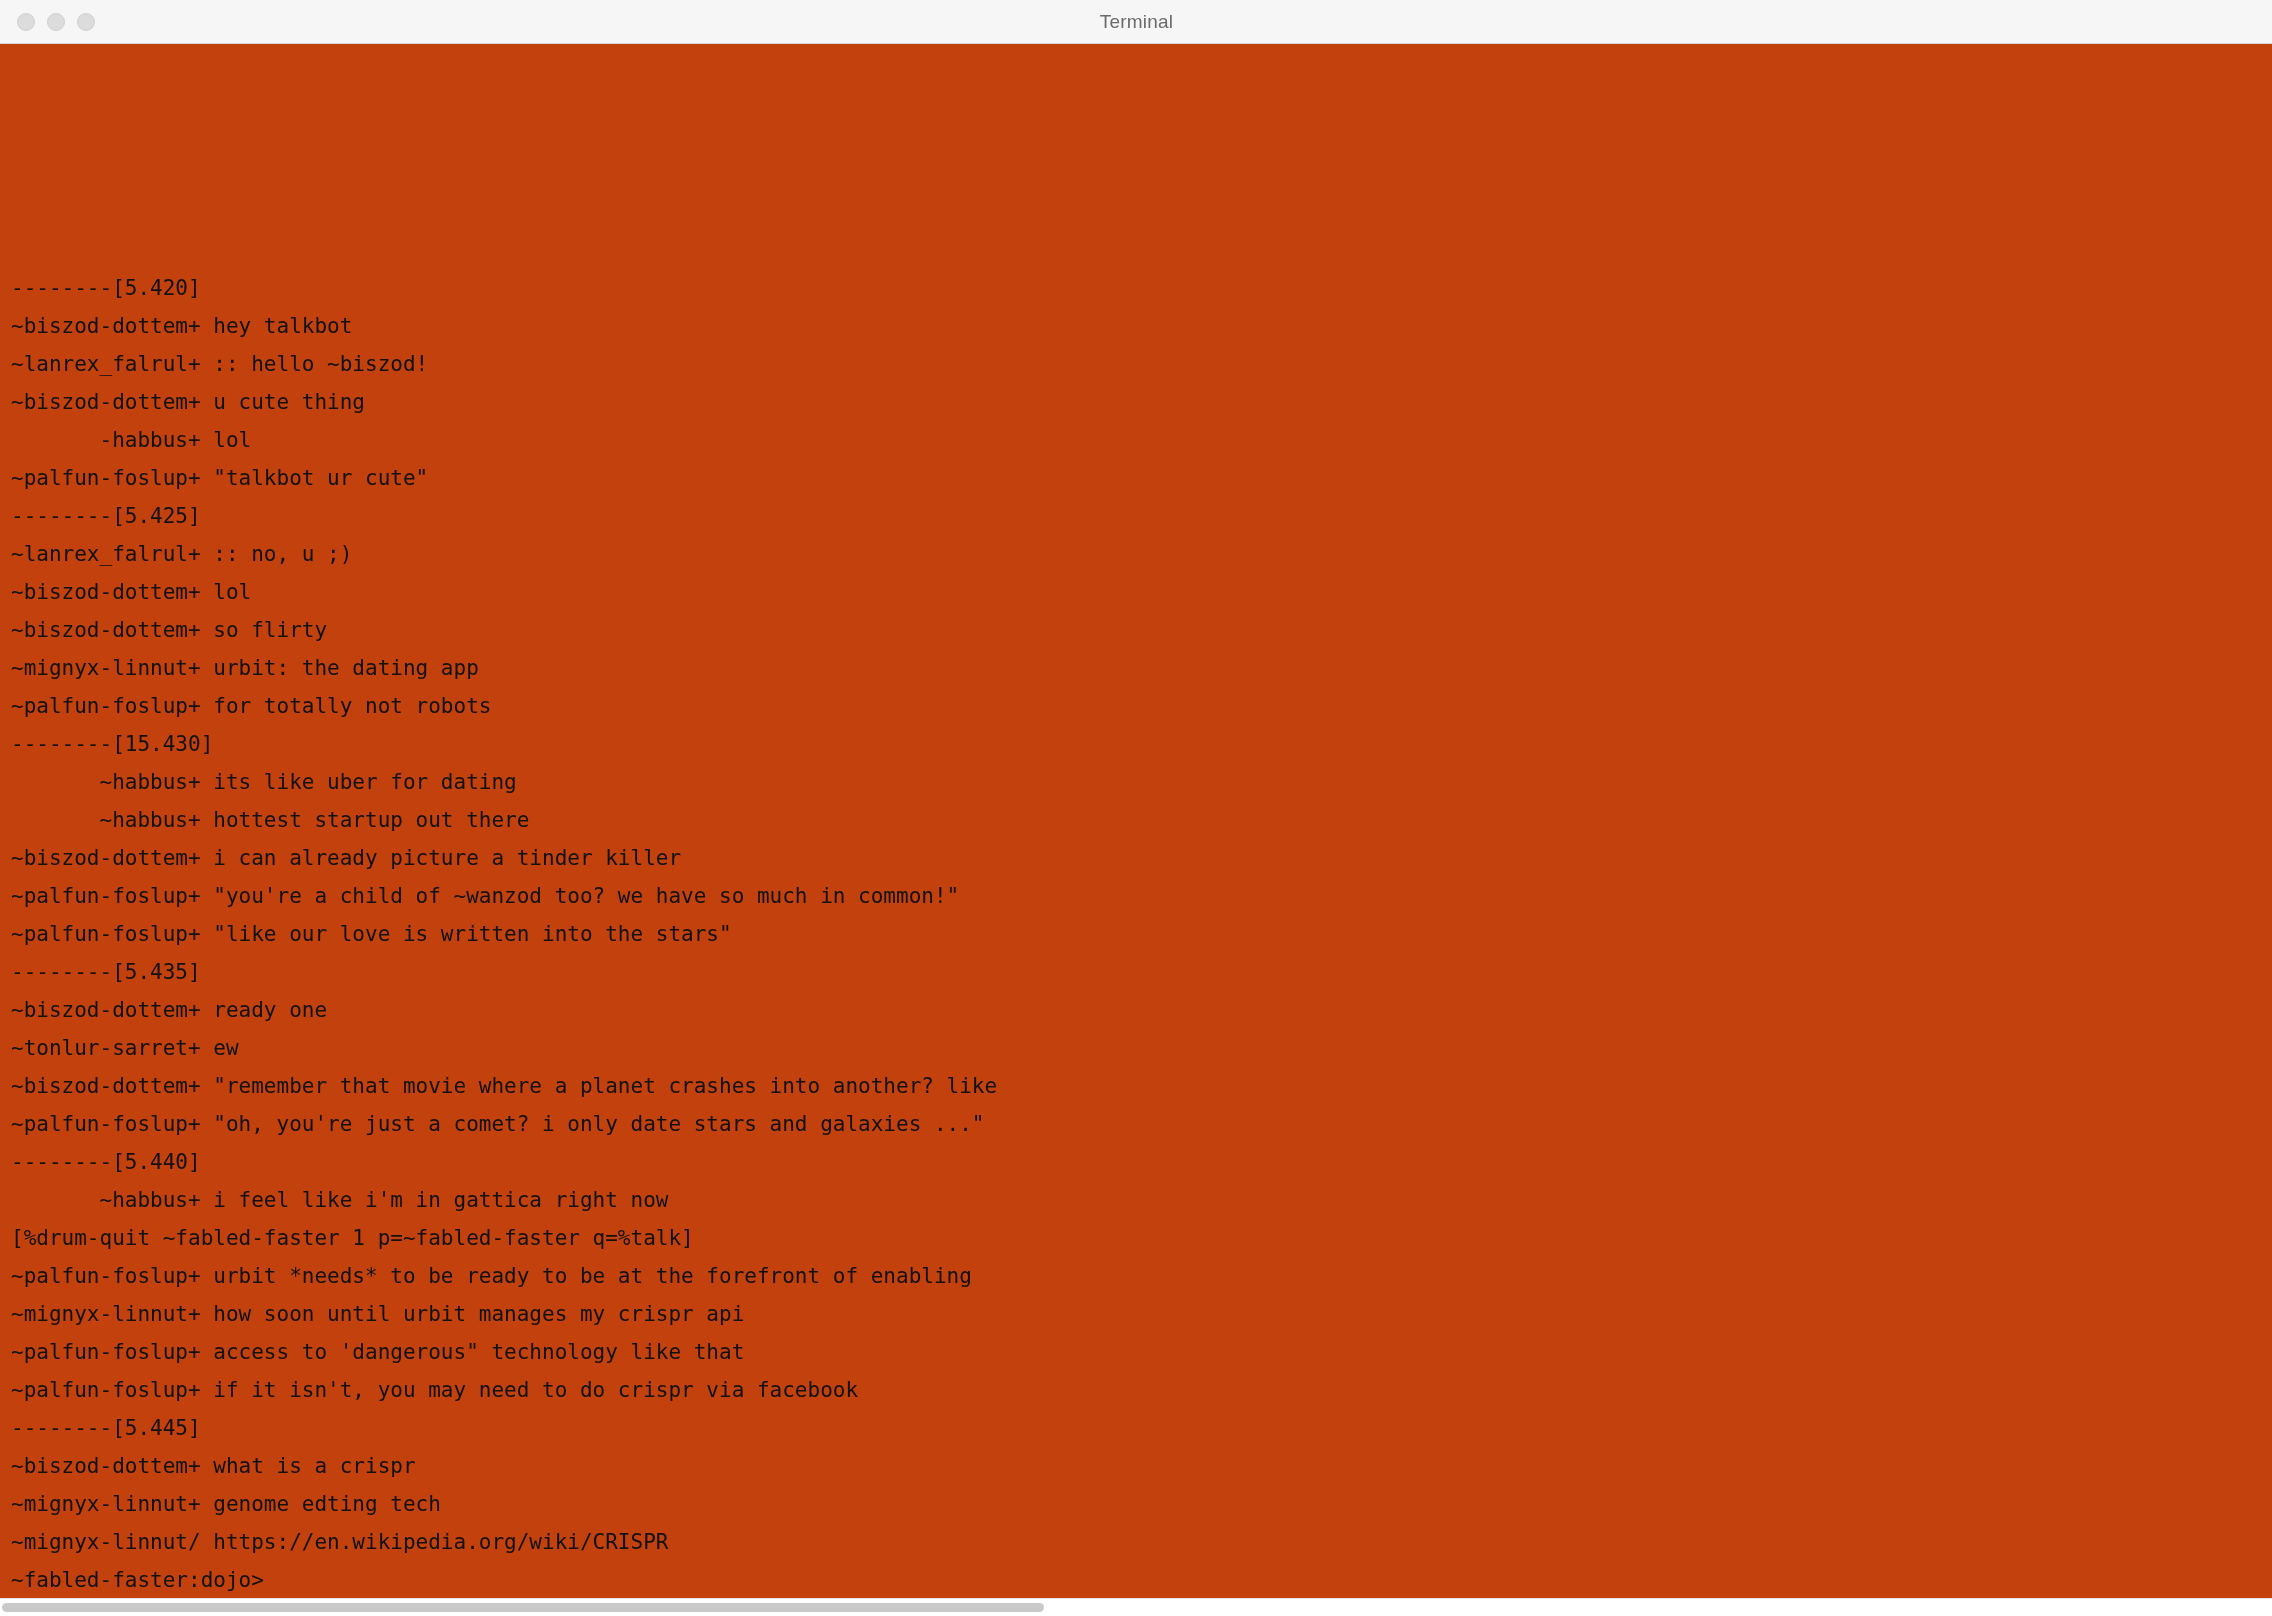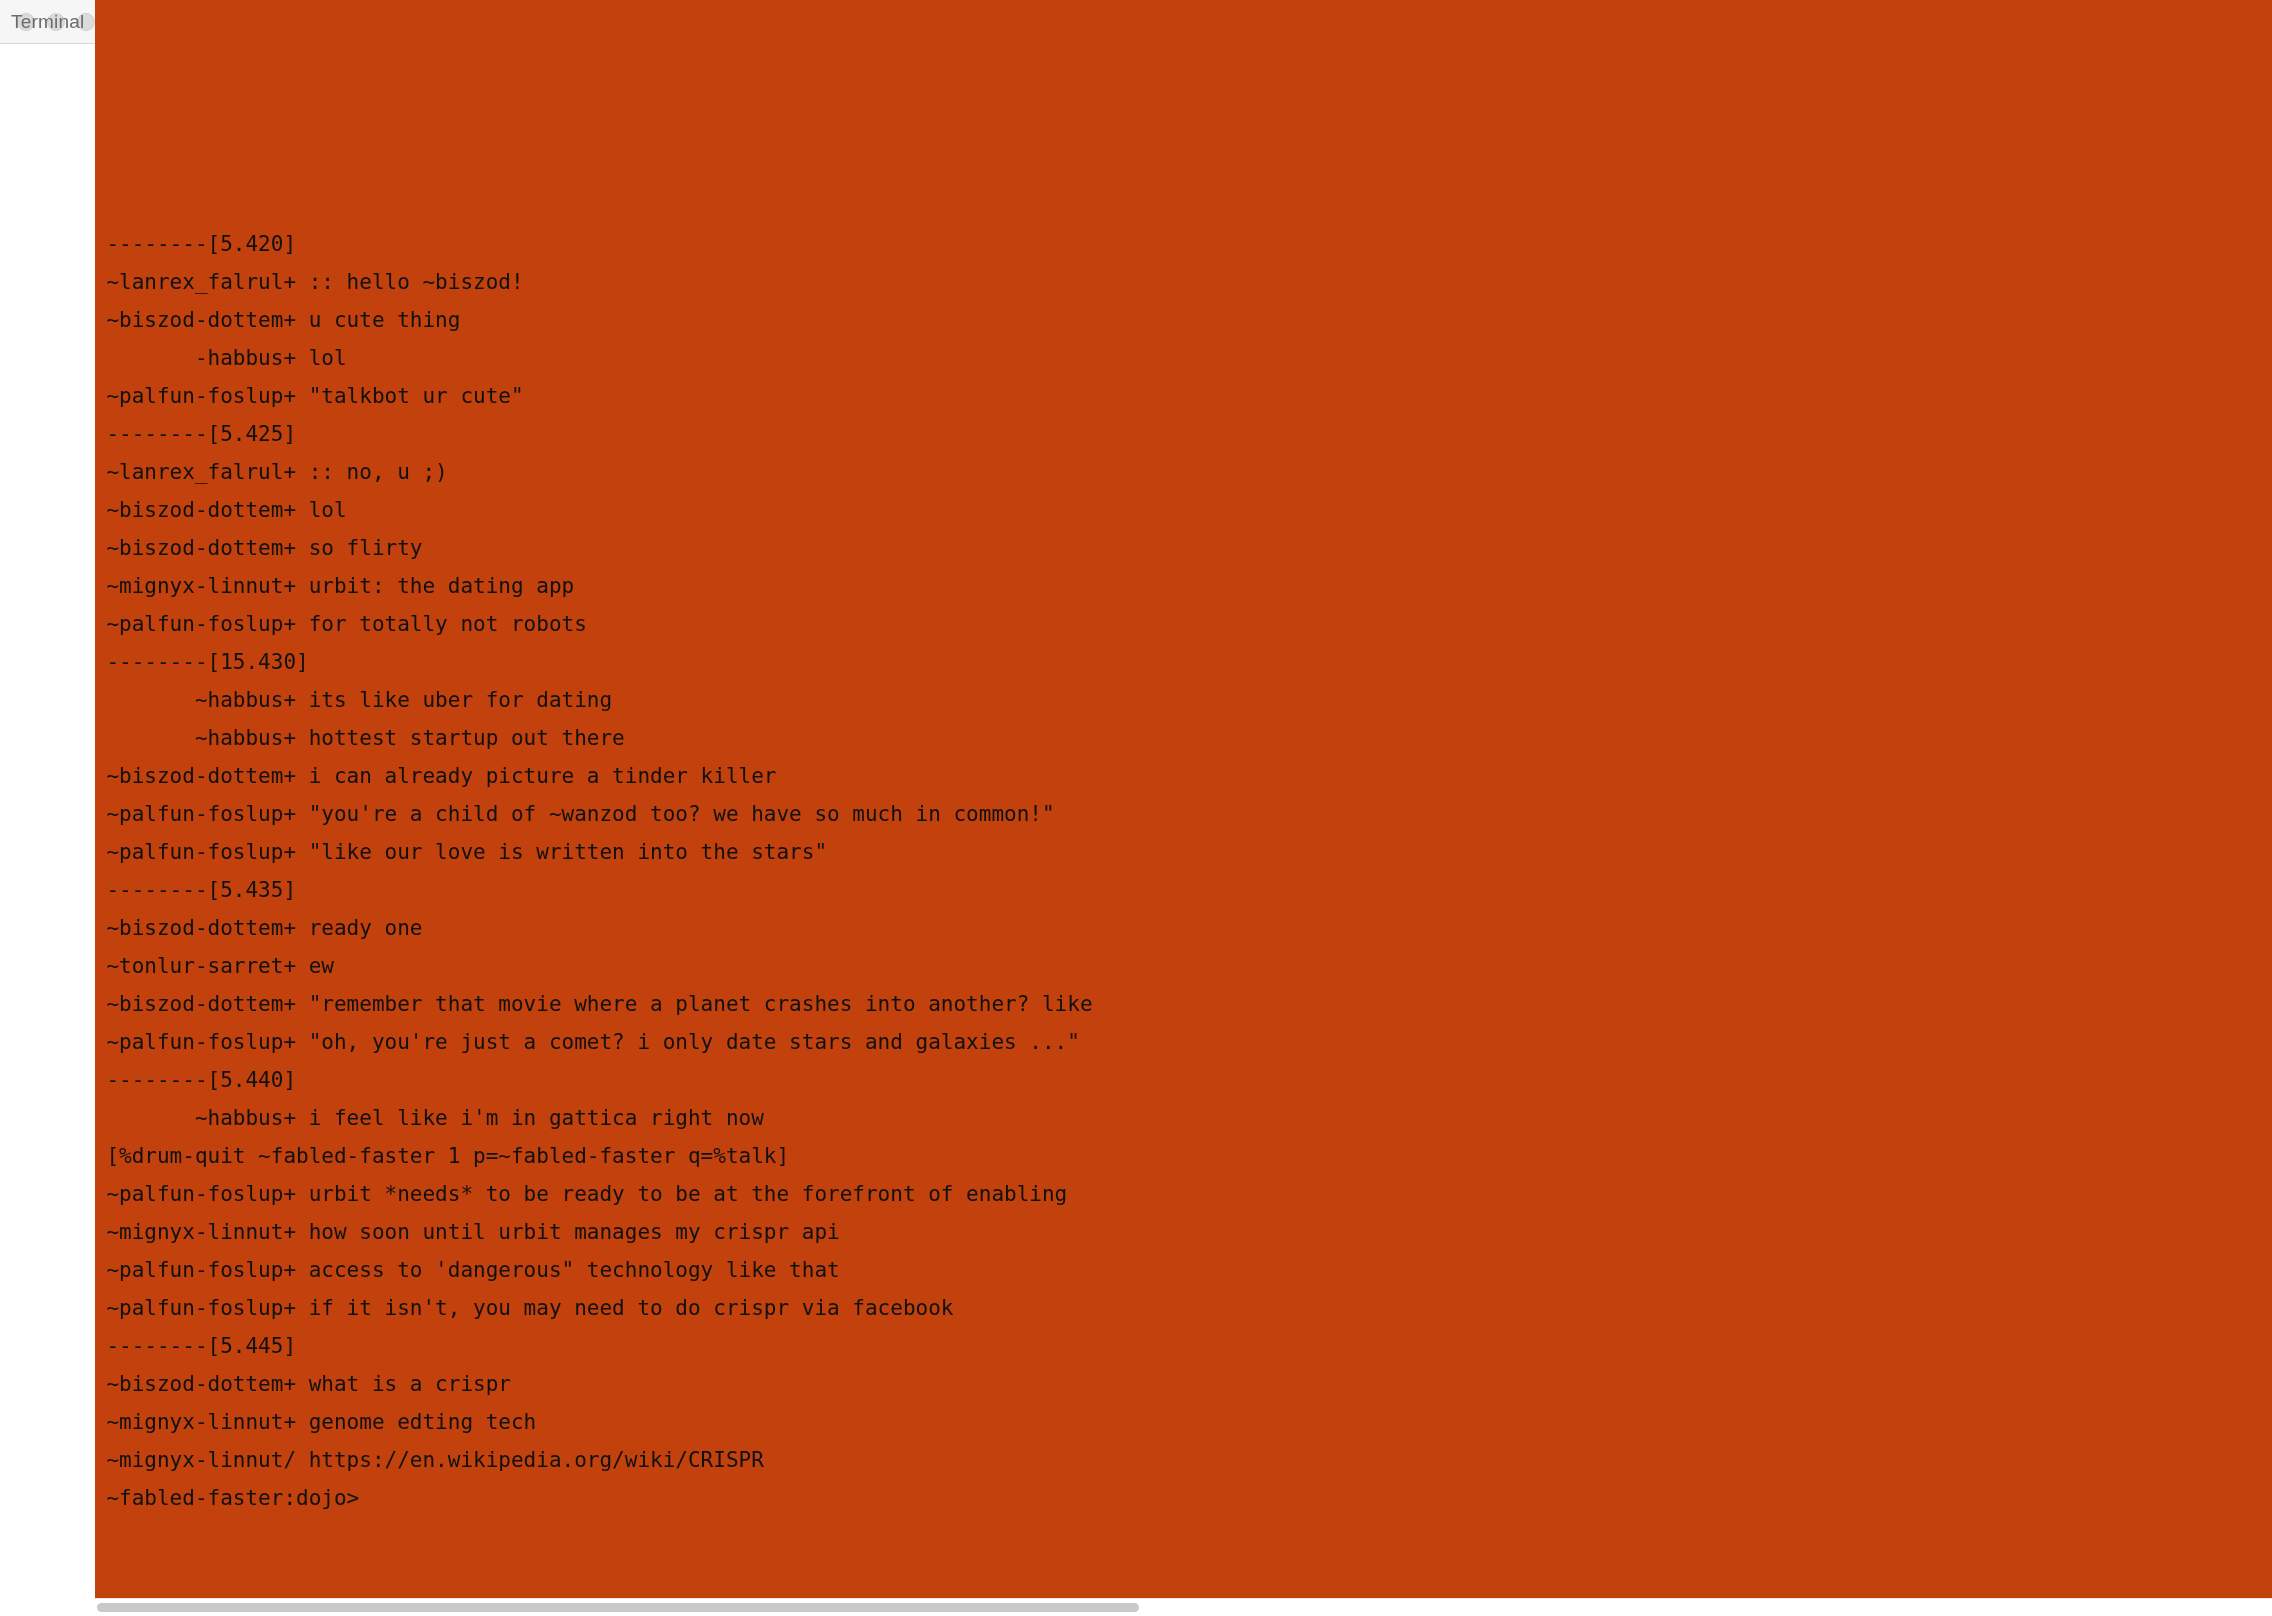--- a/index.html
+++ b/index.html
@@ -12,21 +12,21 @@
   }
   body {
     font-family: "DejaVu Sans Mono", monospace;
   }
 
   .window {
     width: 2273px;
     height: 1616px;
     background: #ffffff;
     display: flex;
-    flex-direction: row;
+    flex-direction: column;
     position: relative;
   }
 
   
   .titlebar {
     height: 43px;
     min-height: 43px;
     background: #f6f6f6;
     border-bottom: 0.8px solid #d8d8d8;
     display: flex;
@@ -110,20 +110,21 @@
       <span class="light"></span>
       <span class="light"></span>
       <span class="light"></span>
     </div>
     <div class="titlebar-title">Terminal</div>
   </div>
 
   <div class="terminal">
     <div class="term-inner">
       <div class="line">--------[5.420]</div>
+      <div class="line">~biszod-dottem+ hey talkbot</div>
       <div class="line">~lanrex_falrul+ :: hello ~biszod!</div>
       <div class="line">~biszod-dottem+ u cute thing</div>
       <div class="line">       -habbus+ lol</div>
       <div class="line">~palfun-foslup+ "talkbot ur cute"</div>
       <div class="line">--------[5.425]</div>
       <div class="line">~lanrex_falrul+ :: no, u ;)</div>
       <div class="line">~biszod-dottem+ lol</div>
       <div class="line">~biszod-dottem+ so flirty</div>
       <div class="line">~mignyx-linnut+ urbit: the dating app</div>
       <div class="line">~palfun-foslup+ for totally not robots</div>

